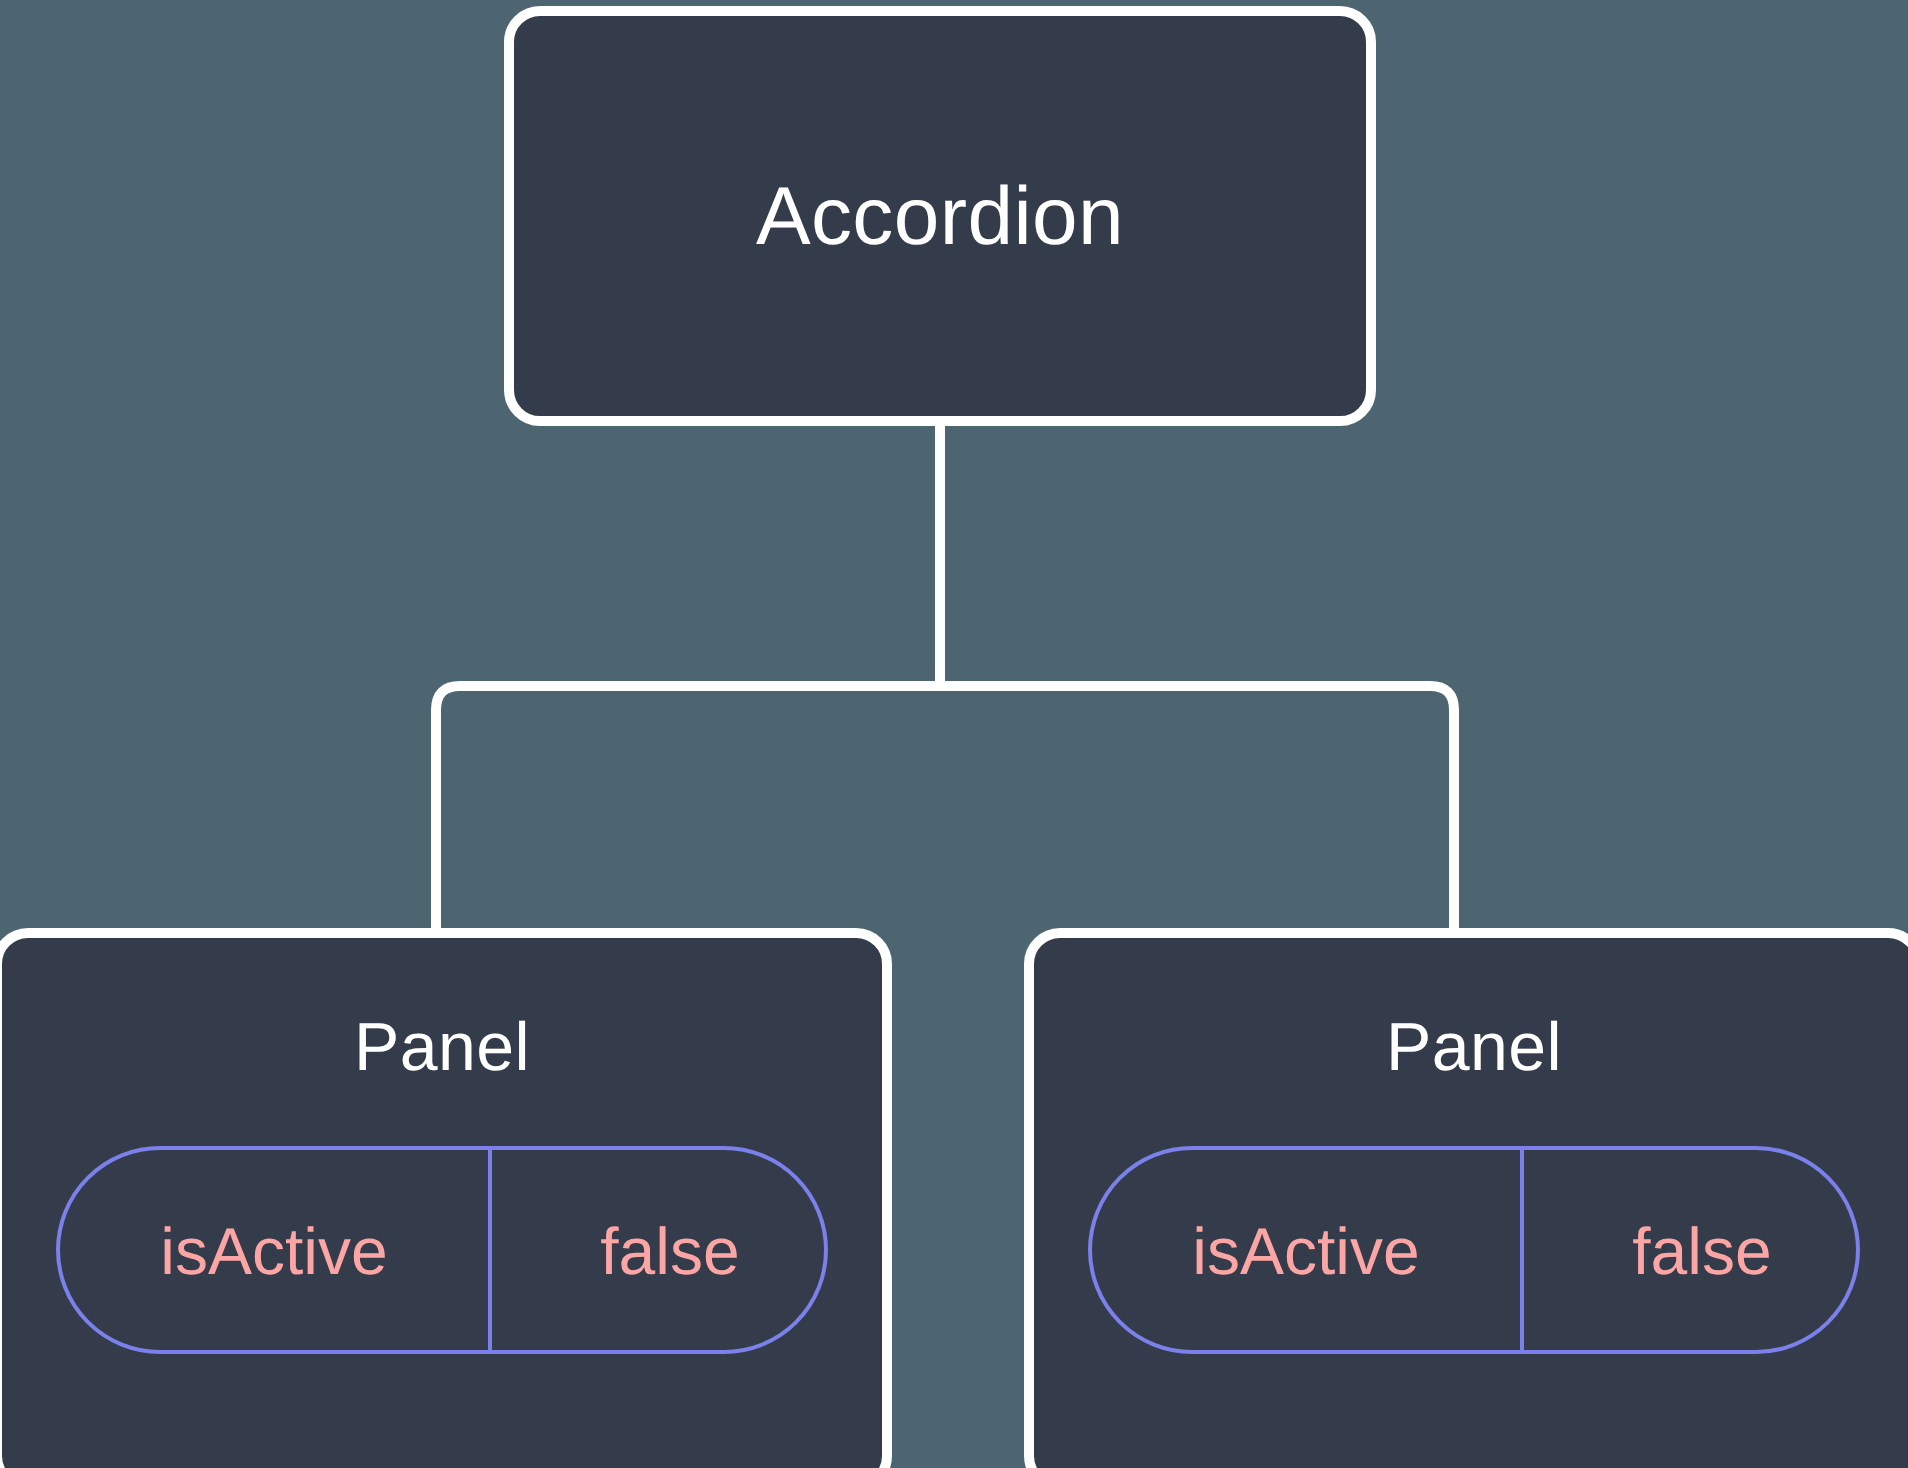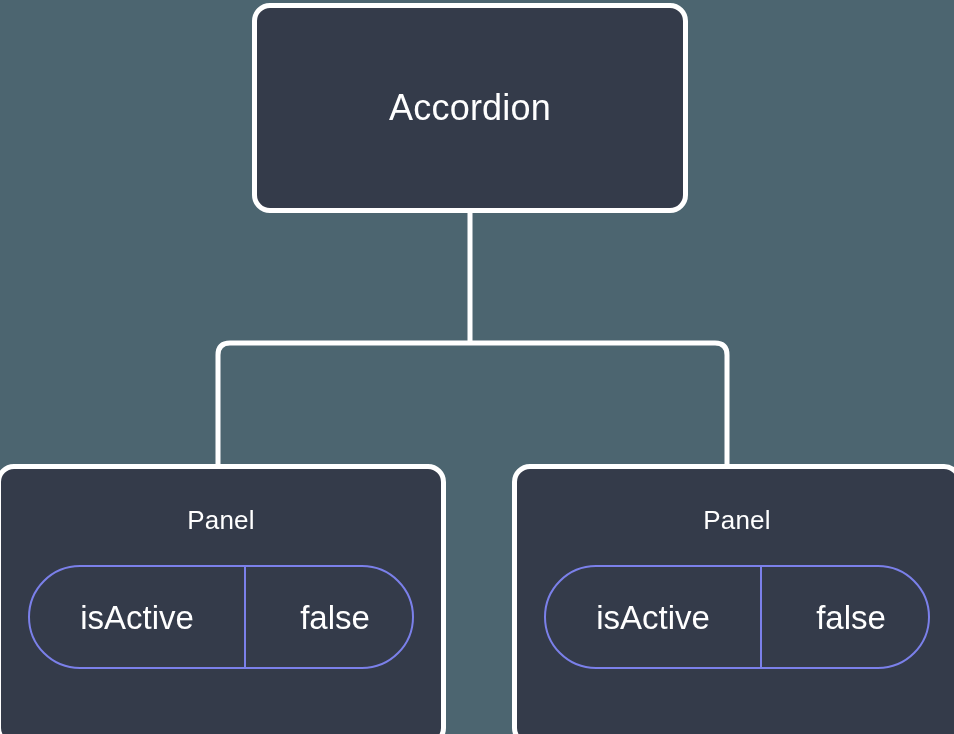--- a/index.html
+++ b/index.html
@@ -66,48 +66,48 @@
     top: 464px;
     height: 282px;
     justify-content: flex-start;
     padding-top: 38px;
   }
   .node-leaf-left  { left: -4px;  width: 450px; }
   .node-leaf-right { left: 512px; width: 450px; }
 
   .node-title {
     color: #ffffff;
-    font-size: 36px;
+    font-size: 41px;
     font-weight: 400;
     line-height: 1;
     letter-spacing: 0.2px;
     white-space: nowrap;
   }
   .node-leaf .node-title {
-    font-size: 26px;
+    font-size: 34px;
   }
 
   
   .state-pill {
     margin-top: 32px;
     box-sizing: border-box;
     height: 104px;
     border: 2px solid #7b80ea;
     border-radius: 52px;
     display: flex;
     align-items: stretch;
     background: transparent;
     overflow: hidden;
   }
 
   .pill-cell {
     display: flex;
     align-items: center;
     justify-content: center;
-    color: #ffffff;
+    color: #fca5a5;
     font-size: 33px;
     line-height: 1;
     white-space: nowrap;
   }
   .pill-key {
     width: 214px;
     border-right: 2px solid #7b80ea;
   }
   .pill-value {
     width: 154px;

